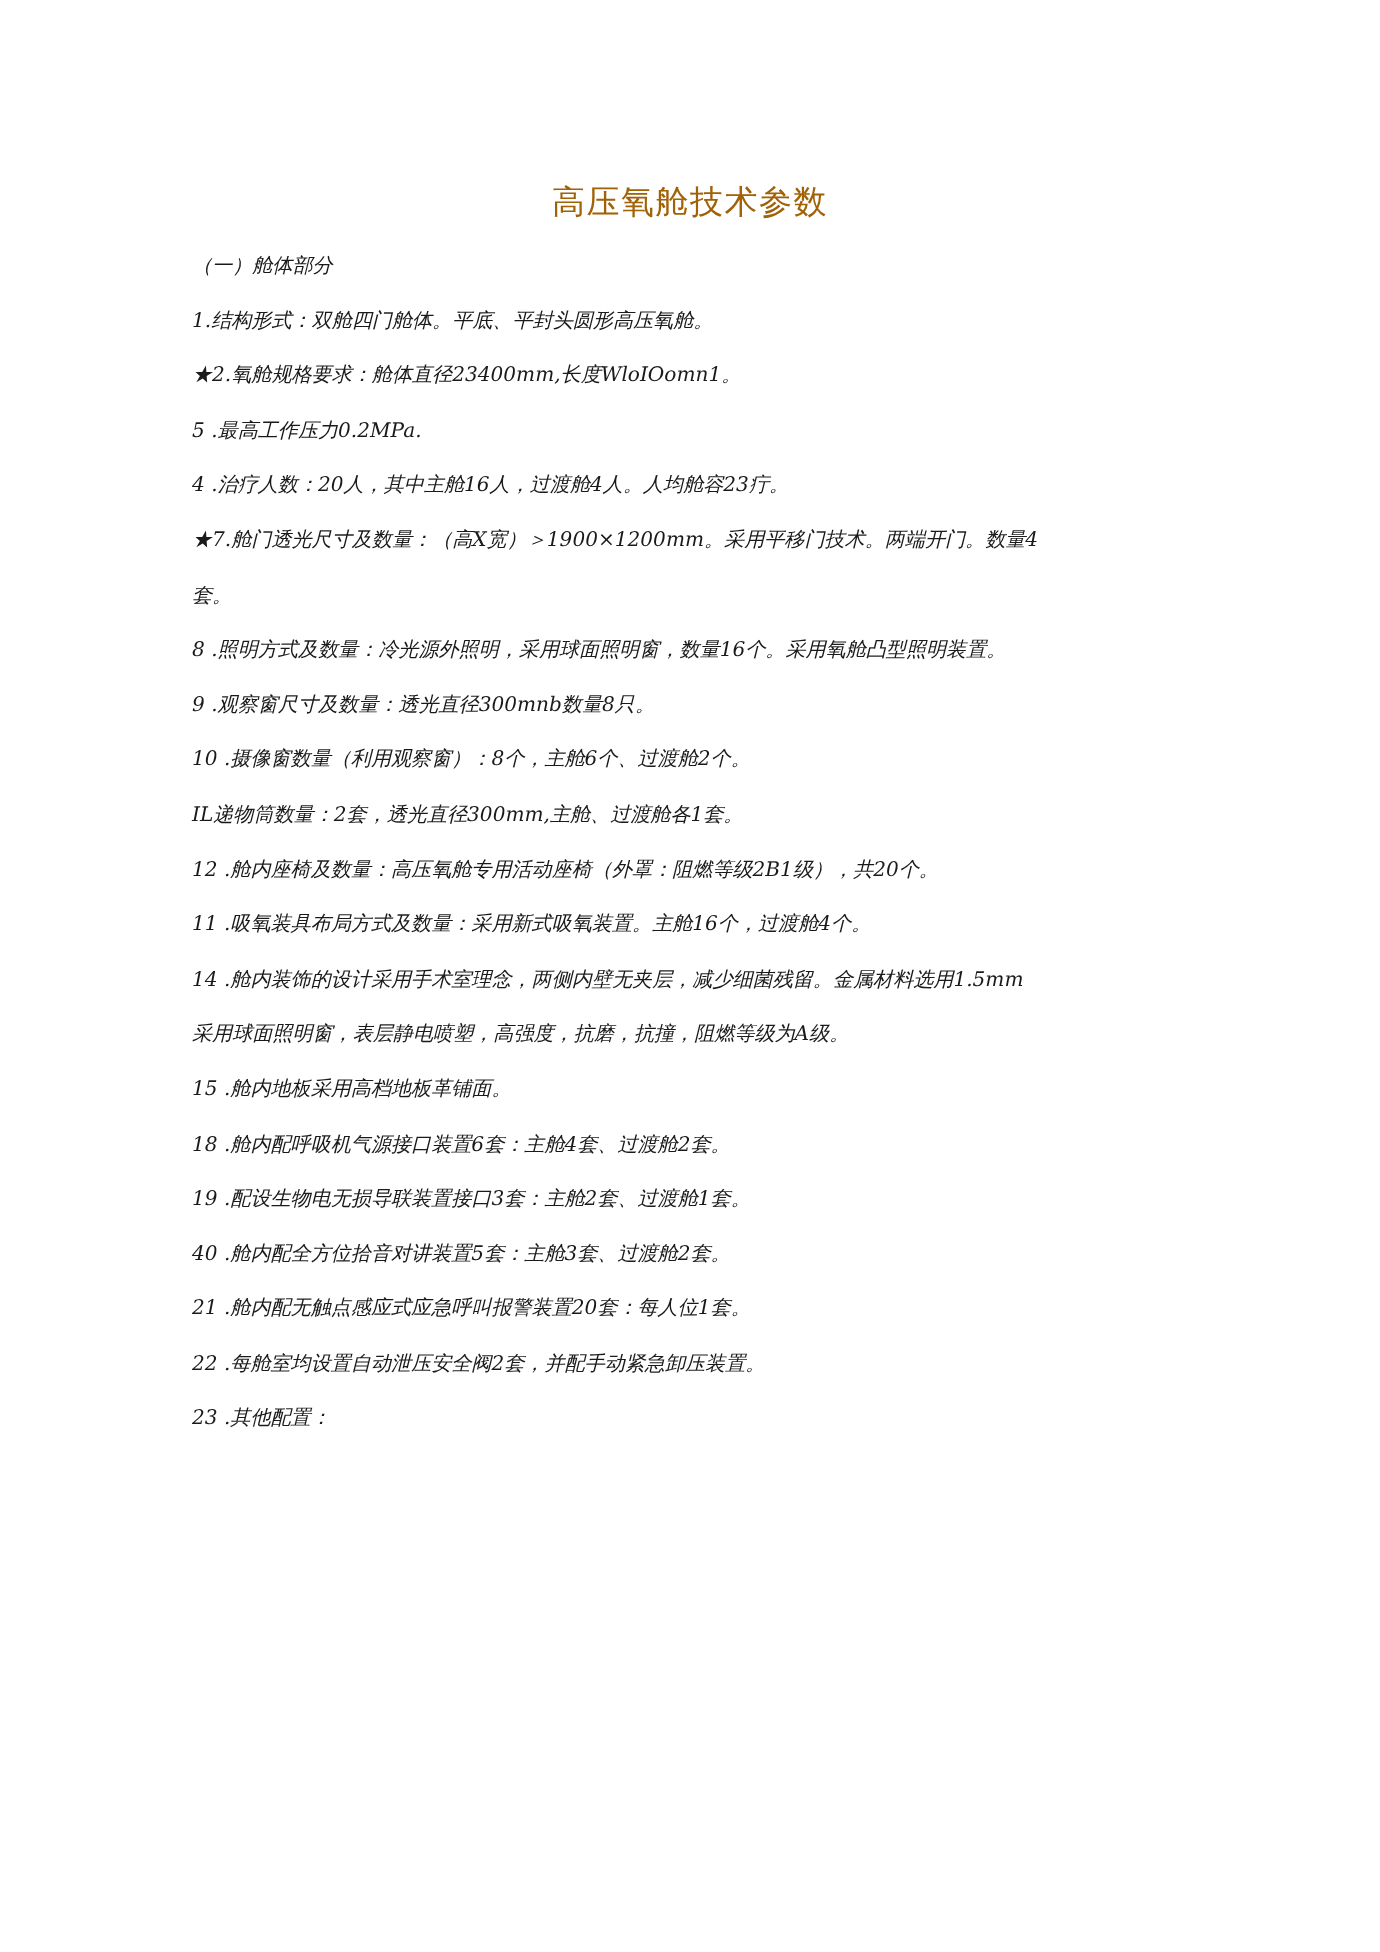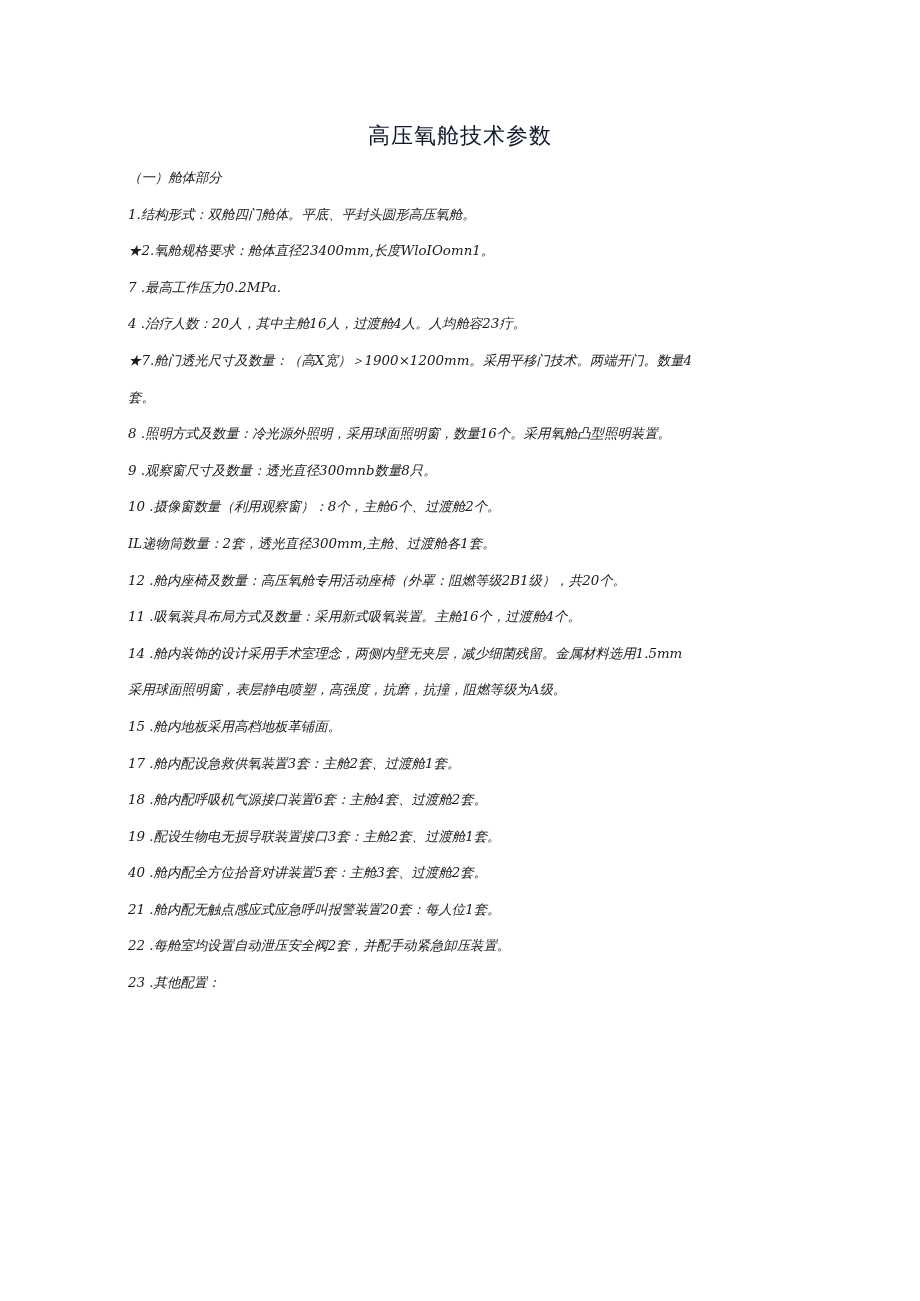--- a/index.html
+++ b/index.html
@@ -1,47 +1,46 @@
 <!DOCTYPE html>
 <html><head>
   <meta charset="utf-8">
   <style>
     html, body { margin: 0; padding: 0; background: #ffffff; }
     body { width: 920px; height: 1301px; position: relative; overflow: hidden;
            font-family: "DejaVu Serif", "Liberation Serif", serif; color: #1a1a1a; }
     .page { position: absolute; left: 0; top: 0; width: 920px; height: 1301px; }
     .title { position: absolute; top: 120px; left: 0; width: 920px; text-align: center;
              font-family: "DejaVu Sans", "Liberation Sans", sans-serif; font-size: 22px;
-             color: #0f172a; letter-spacing: 1px; line-height: 32px; }
+             color: #a16207; letter-spacing: 1px; line-height: 32px; }
     .body-text { position: absolute; left: 128px; top: 160px; width: 650px; font-style: italic; }
     .line { font-size: 13.4px; line-height: 36.6px; height: 36.6px; white-space: nowrap; }
   </style>
 </head>
 <body>
 
 <div class="page">
   <div class="title">高压氧舱技术参数</div>
   <div class="body-text">
     <div class="line">（一）舱体部分</div>
     <div class="line">1.结构形式：双舱四门舱体。平底、平封头圆形高压氧舱。</div>
     <div class="line">★2.氧舱规格要求：舱体直径23400mm,长度WloIOomn1。</div>
-    <div class="line">7 .最高工作压力0.2MPa.</div>
+    <div class="line">5 .最高工作压力0.2MPa.</div>
     <div class="line">4 .治疗人数：20人，其中主舱16人，过渡舱4人。人均舱容23疔。</div>
     <div class="line">★7.舱门透光尺寸及数量：（高X宽）＞1900×1200mm。采用平移门技术。两端开门。数量4</div>
     <div class="line">套。</div>
     <div class="line">8 .照明方式及数量：冷光源外照明，采用球面照明窗，数量16个。采用氧舱凸型照明装置。</div>
     <div class="line">9 .观察窗尺寸及数量：透光直径300mnb数量8只。</div>
     <div class="line">10 .摄像窗数量（利用观察窗）：8个，主舱6个、过渡舱2个。</div>
     <div class="line">IL递物筒数量：2套，透光直径300mm,主舱、过渡舱各1套。</div>
     <div class="line">12 .舱内座椅及数量：高压氧舱专用活动座椅（外罩：阻燃等级2B1级），共20个。</div>
     <div class="line">11 .吸氧装具布局方式及数量：采用新式吸氧装置。主舱16个，过渡舱4个。</div>
     <div class="line">14 .舱内装饰的设计采用手术室理念，两侧内壁无夹层，减少细菌残留。金属材料选用1.5mm</div>
     <div class="line">采用球面照明窗，表层静电喷塑，高强度，抗磨，抗撞，阻燃等级为A级。</div>
     <div class="line">15 .舱内地板采用高档地板革铺面。</div>
-    <div class="line">17 .舱内配设急救供氧装置3套：主舱2套、过渡舱1套。</div>
     <div class="line">18 .舱内配呼吸机气源接口装置6套：主舱4套、过渡舱2套。</div>
     <div class="line">19 .配设生物电无损导联装置接口3套：主舱2套、过渡舱1套。</div>
     <div class="line">40 .舱内配全方位拾音对讲装置5套：主舱3套、过渡舱2套。</div>
     <div class="line">21 .舱内配无触点感应式应急呼叫报警装置20套：每人位1套。</div>
     <div class="line">22 .每舱室均设置自动泄压安全阀2套，并配手动紧急卸压装置。</div>
     <div class="line">23 .其他配置：</div>
   </div>
 </div>
 
 </body></html>

